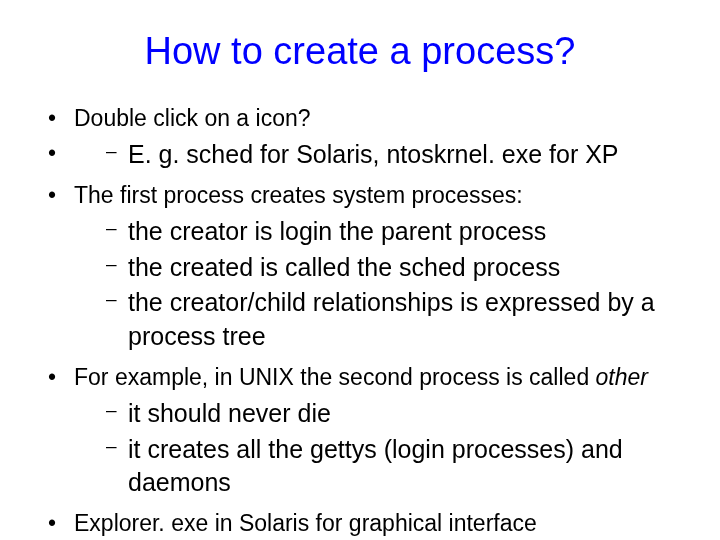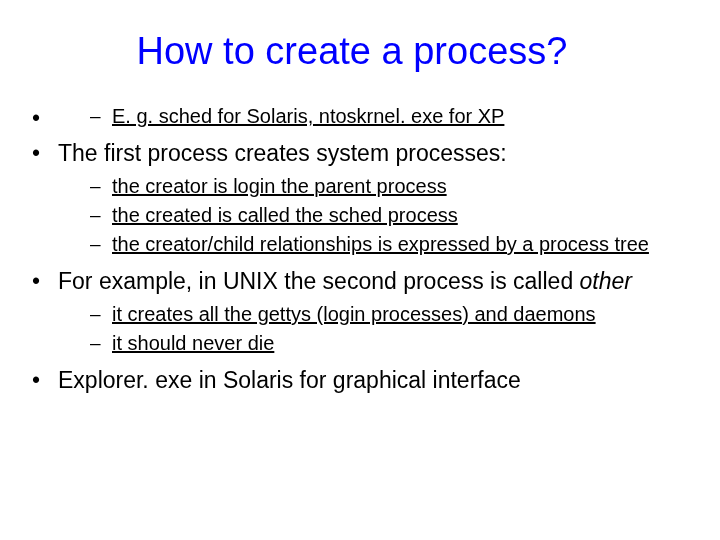--- a/index.html
+++ b/index.html
@@ -8,21 +8,21 @@
     width: 720px;
     height: 540px;
     background: #ffffff;
     font-family: Arial, Helvetica, sans-serif;
     color: #000000;
   }
   .slide {
     box-sizing: border-box;
     width: 720px;
     height: 380px;
-    padding: 24px 18px 0 2px;
+    padding: 24px 18px 0 18px;
   }
   .title {
     text-align: center;
     font-size: 38px;
     font-weight: 400;
     margin: 6px 0 30px 0;
   }
   ul.level1 {
     list-style: none;
     margin: 0;
@@ -42,44 +42,46 @@
     top: 0;
     font-size: 23px;
   }
   ul.level2 {
     list-style: none;
     margin: 4px 0 8px 0;
     padding: 0 0 0 32px;
   }
   ul.level2 > li {
     position: relative;
-    font-size: 20px;
+    font-size: 25px;
     line-height: 1.35;
     padding-left: 22px;
     margin-bottom: 2px;
-    text-decoration: underline;
   }
   ul.level2 > li::before {
     content: "–";
     position: absolute;
     left: 0;
     top: 0;
     font-size: 19px;
   }
   .italic { font-style: italic; }
 </style>
 </head>
 <body>
 
 <div class="slide">
 
   <h1 class="title" style="color: rgb(0, 0, 255);">How to create a process?</h1>
 
   <ul class="level1">
 
+    <li>
+      <span>Double click on a icon?</span>
+    </li>
 
     <li>
       <ul class="level2">
         <li>
           <span>E. g. sched for Solaris, ntoskrnel. exe for XP</span>
         </li>
       </ul>
     </li>
 
     <li>
@@ -94,24 +96,24 @@
         <li>
           <span>the creator/child relationships is expressed by a process tree</span>
         </li>
       </ul>
     </li>
 
     <li>
       <span>For example, in UNIX the second process is called </span><span class="italic">other</span>
       <ul class="level2">
         <li>
-          <span>it creates all the gettys (login processes) and daemons</span>
+          <span>it should never die</span>
         </li>
         <li>
-          <span>it should never die</span>
+          <span>it creates all the gettys (login processes) and daemons</span>
         </li>
       </ul>
     </li>
 
     <li>
       <span>Explorer. exe in Solaris for graphical interface</span>
     </li>
 
   </ul>
 </div>

